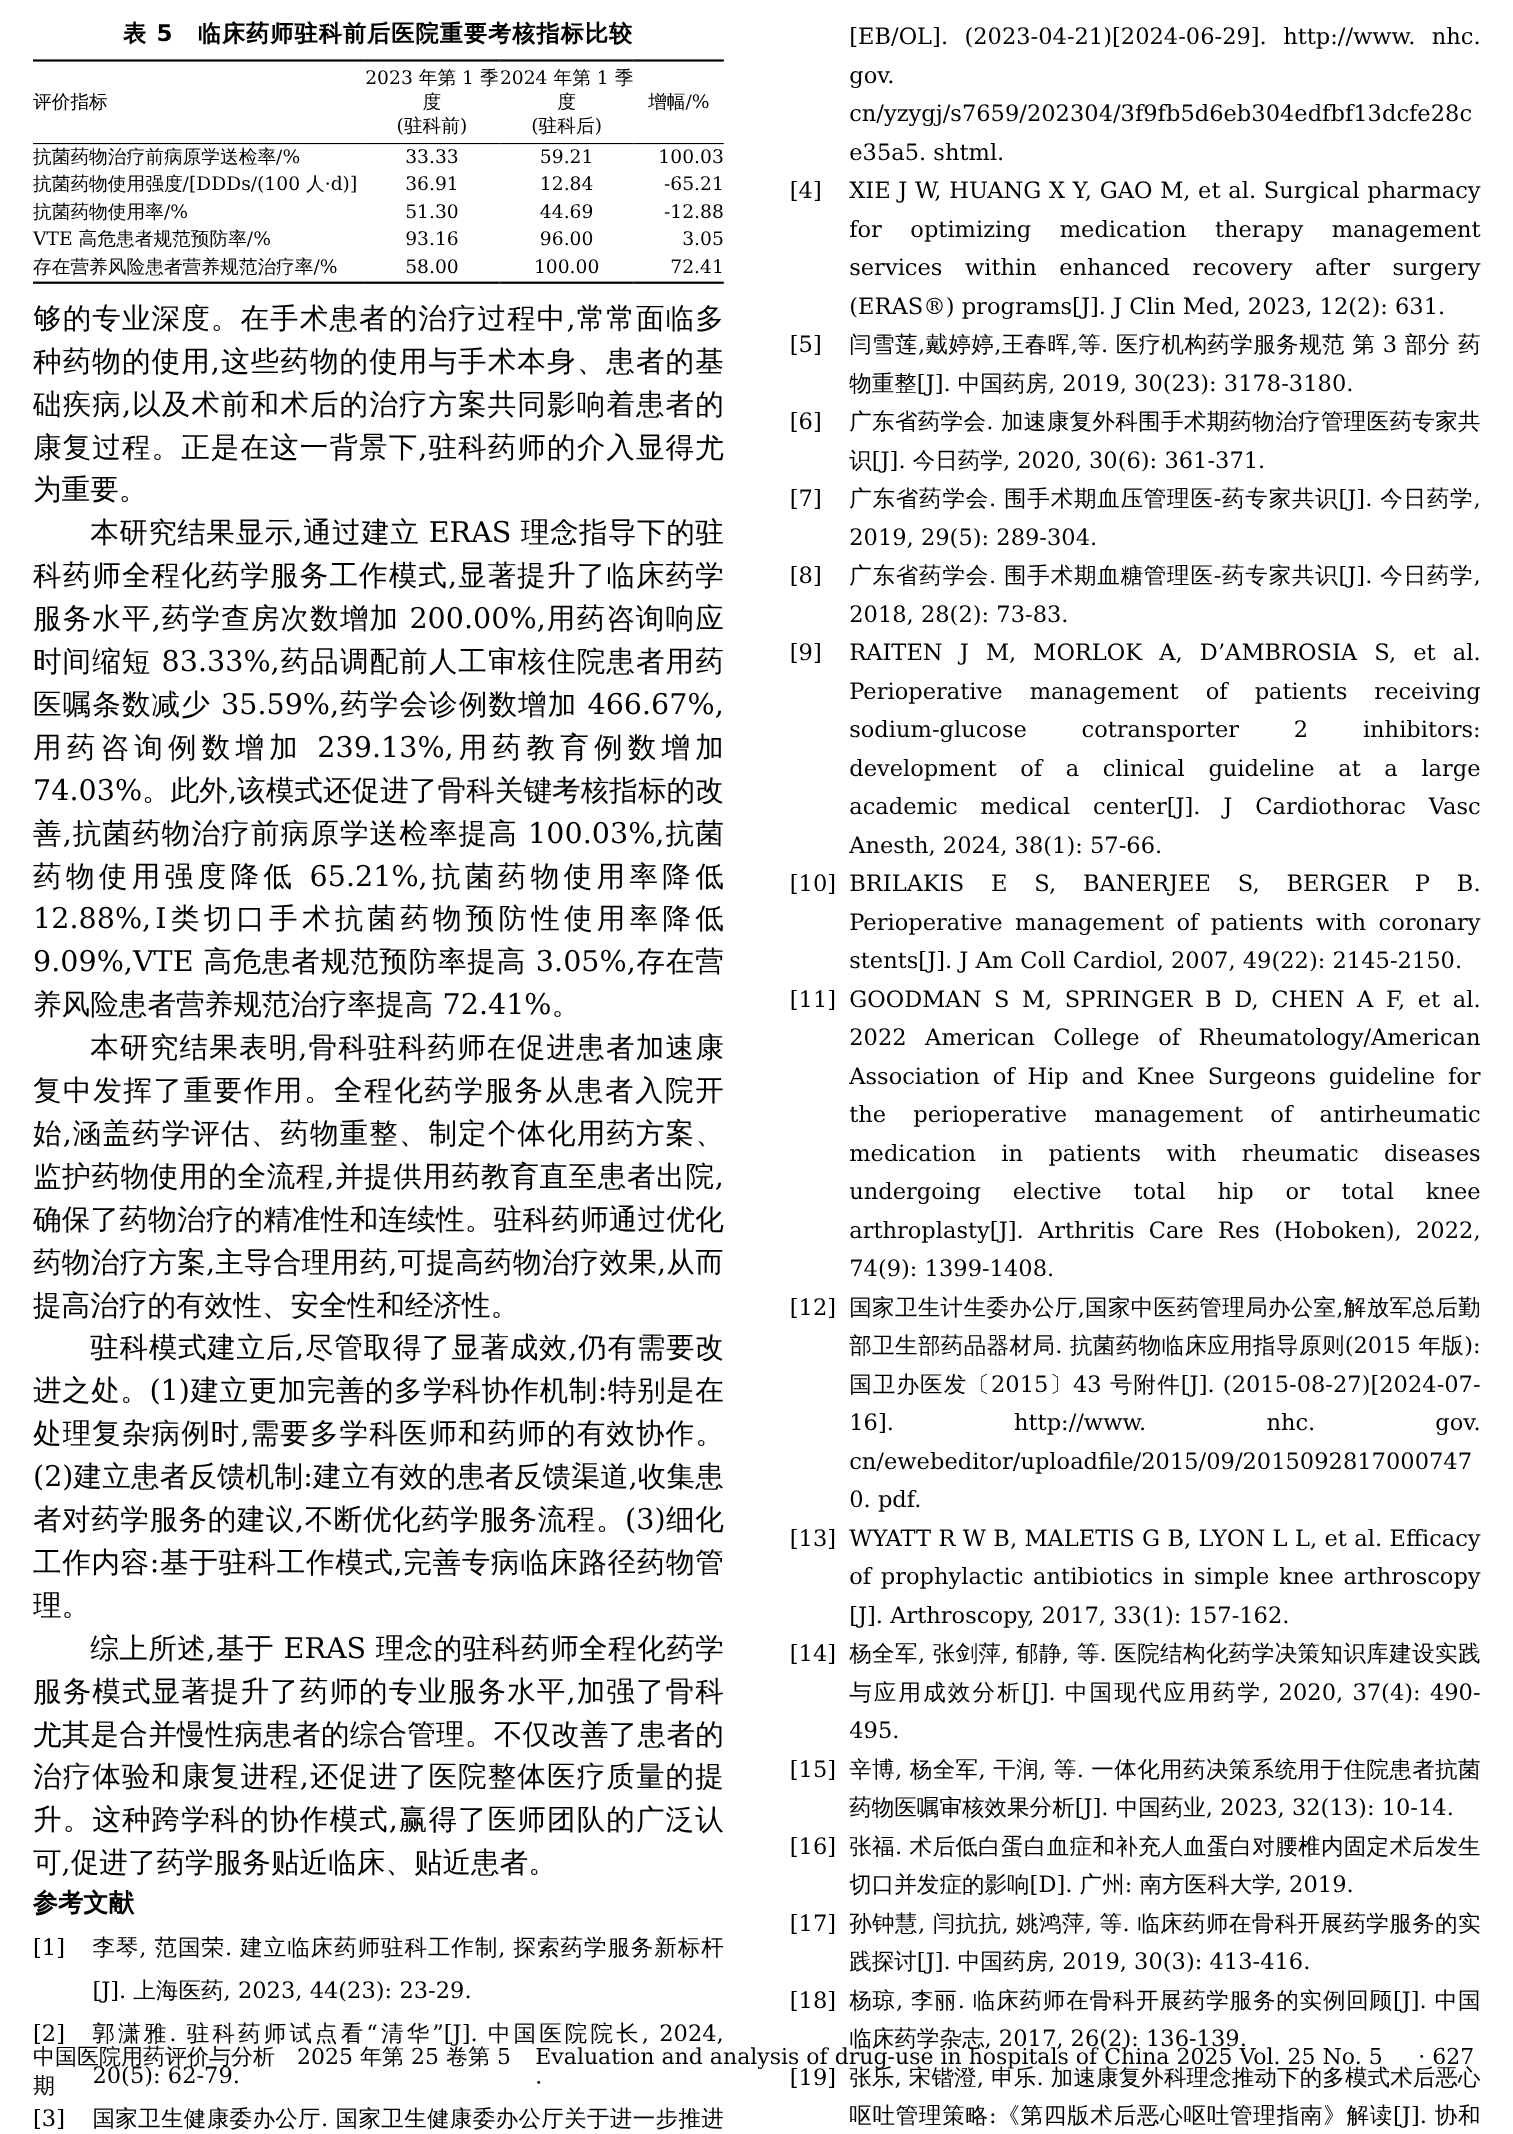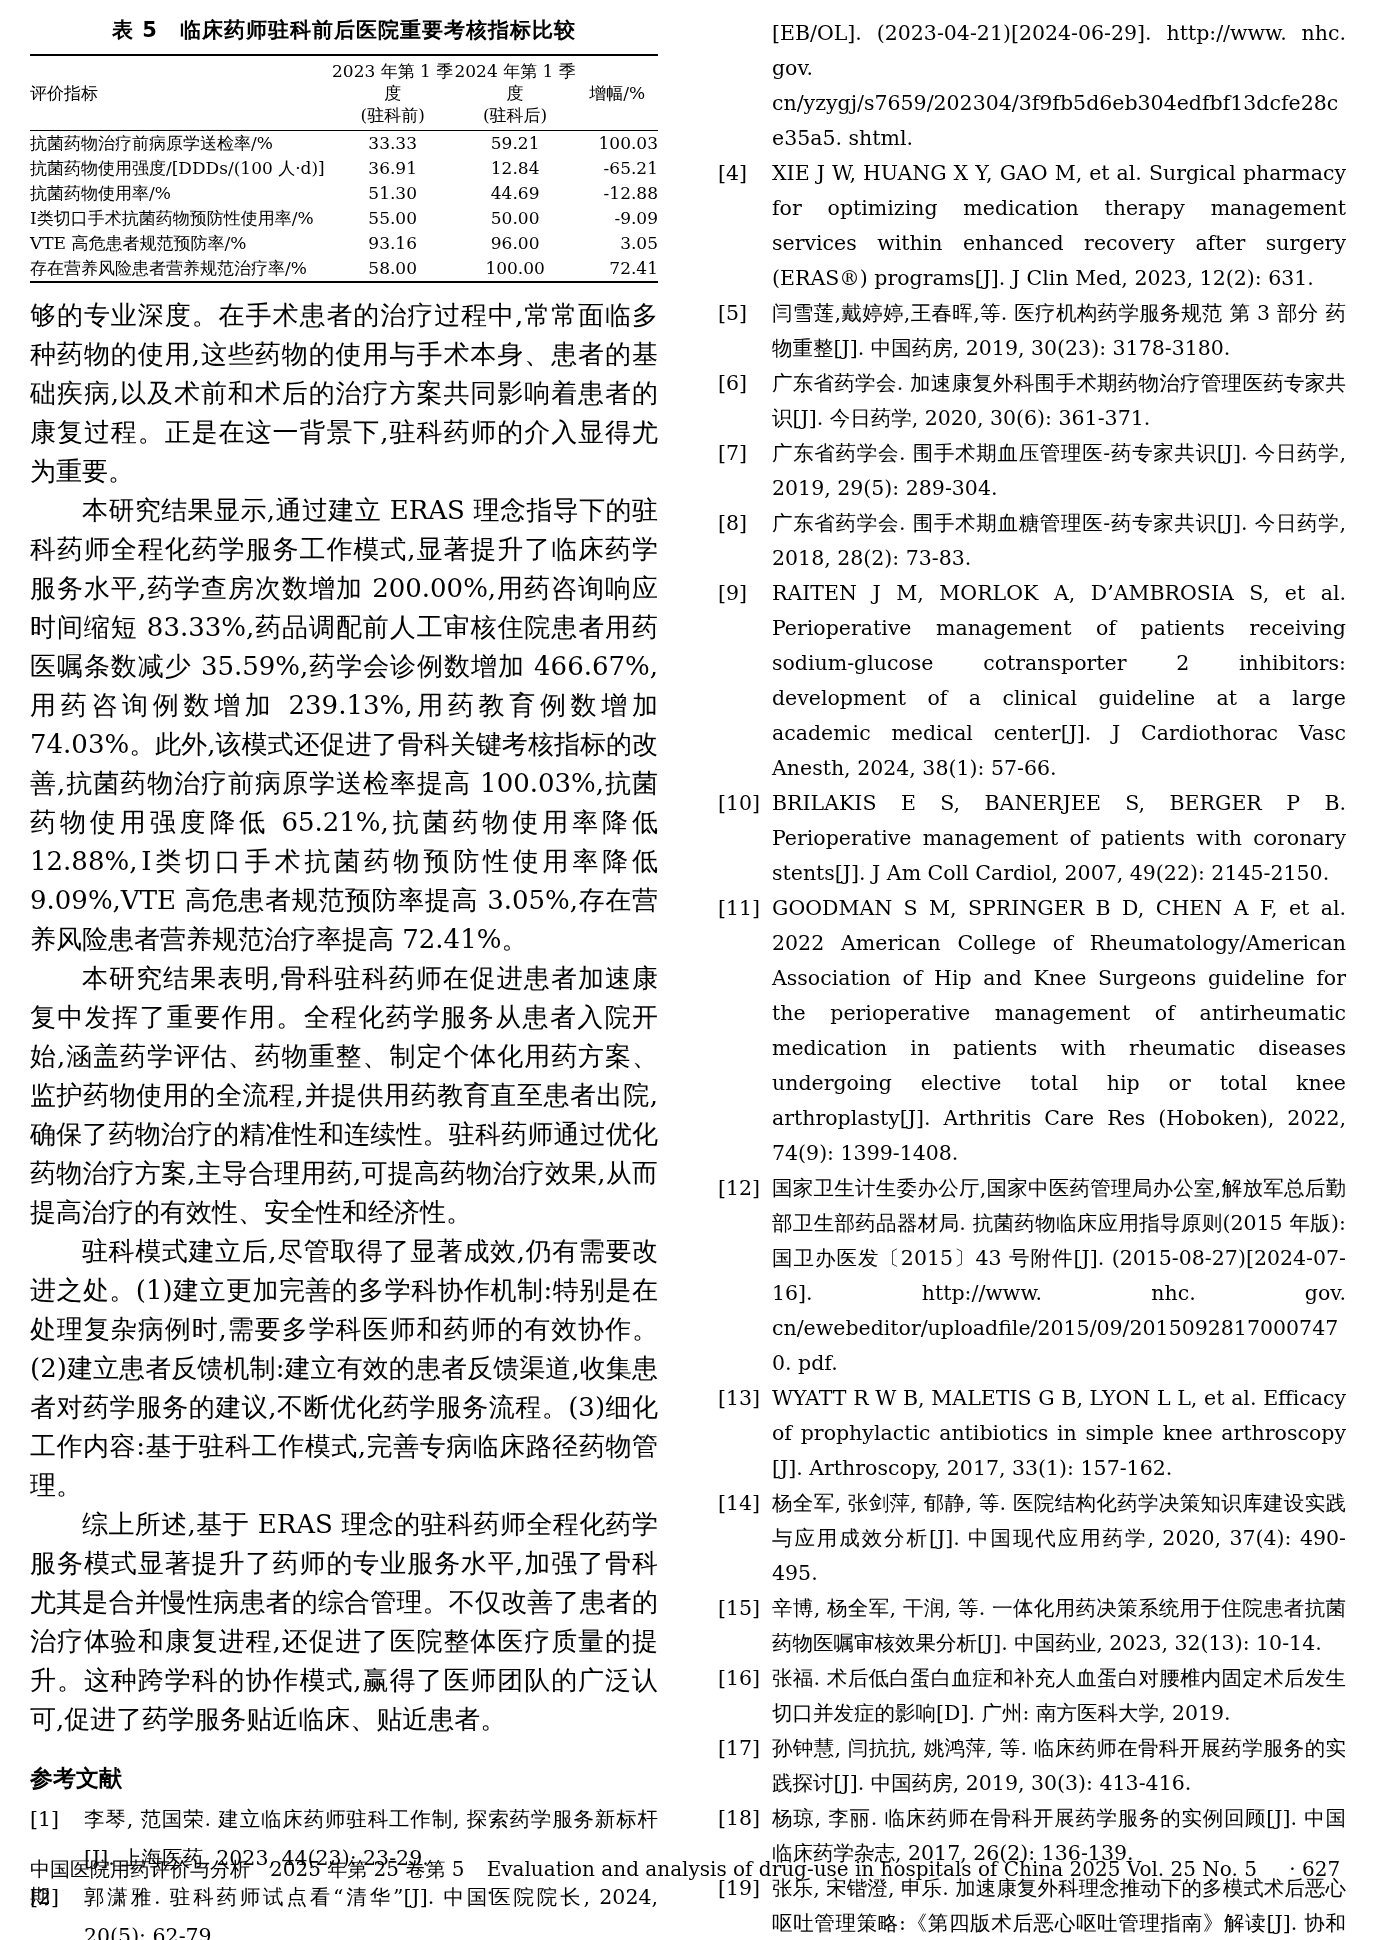--- a/index.html
+++ b/index.html
@@ -28,21 +28,21 @@
   th.c3{text-align:center;}
 
   
   .body-text{margin-top:13px;font-size:26px;line-height:39px;text-align:justify;}
   .body-text p{margin:0;text-indent:2em;}
   .body-text p.noindent{text-indent:0;}
 
   
   .refs-heading{
     font-family:"DejaVu Sans","Liberation Sans",sans-serif;
-    font-size:23px;font-weight:bold;margin:24px 0 6px 0;
+    font-size:23px;font-weight:bold;margin:0 0 6px 0;
   }
   .refs{font-size:20.5px;text-align:justify;}
   .col-left  .refs{line-height:39px;}
   .col-right .refs{line-height:35px;}
   .ref-item{position:relative;padding-left:54px;overflow-wrap:break-word;}
   .ref-num{position:absolute;left:0;top:0;}
   .ref-item.cont{font-size:20.5px;line-height:35px;padding-left:54px;text-align:justify;overflow-wrap:break-word;}
 
   
   .footer{
@@ -87,26 +87,20 @@
               <td class="c0">抗菌药物使用强度/[DDDs/(100 人·d)]</td>
               <td class="c1">36.91</td>
               <td class="c2">12.84</td>
               <td class="c3">-65.21</td>
             </tr>
             <tr>
               <td class="c0">抗菌药物使用率/%</td>
               <td class="c1">51.30</td>
               <td class="c2">44.69</td>
               <td class="c3">-12.88</td>
-            </tr>
-            <tr>
-              <td class="c0">Ⅰ类切口手术抗菌药物预防性使用率/%</td>
-              <td class="c1">55.00</td>
-              <td class="c2">50.00</td>
-              <td class="c3">-9.09</td>
             </tr>
             <tr>
               <td class="c0">VTE 高危患者规范预防率/%</td>
               <td class="c1">93.16</td>
               <td class="c2">96.00</td>
               <td class="c3">3.05</td>
             </tr>
             <tr>
               <td class="c0">存在营养风险患者营养规范治疗率/%</td>
               <td class="c1">58.00</td>

